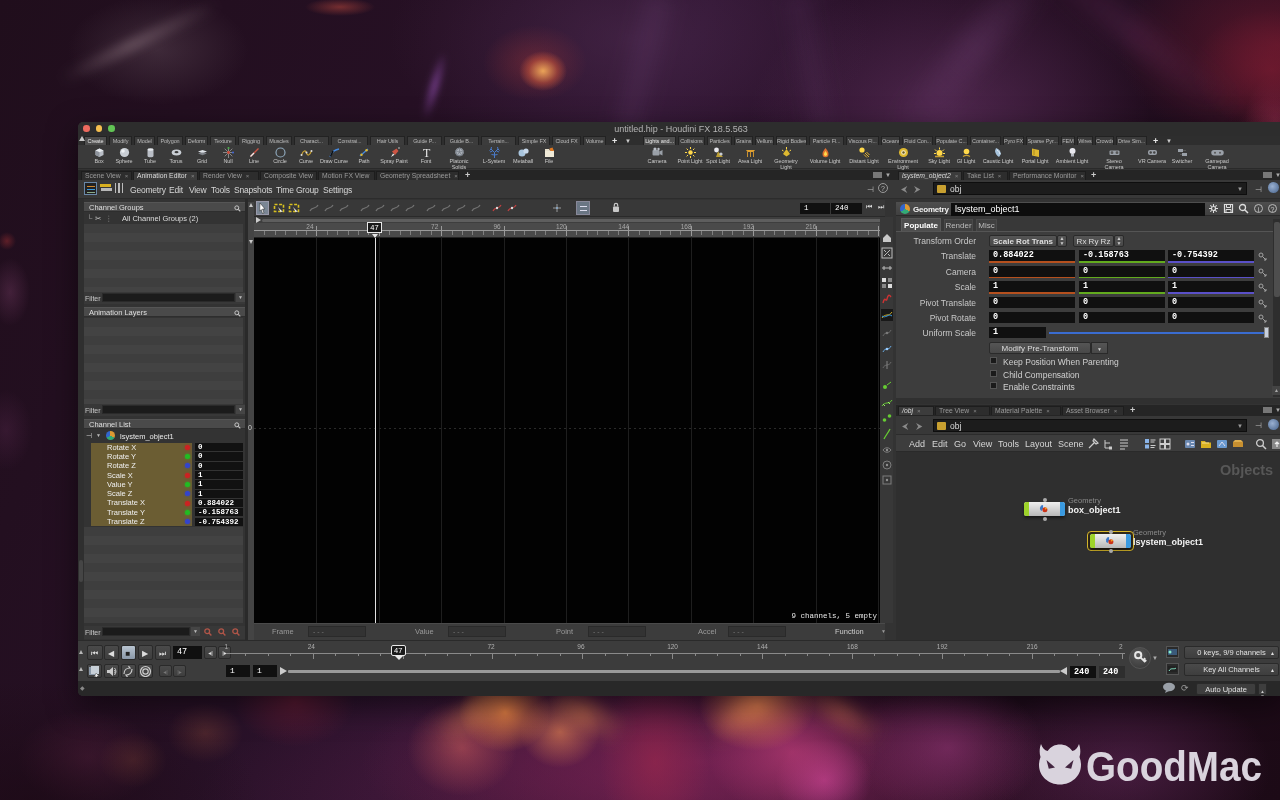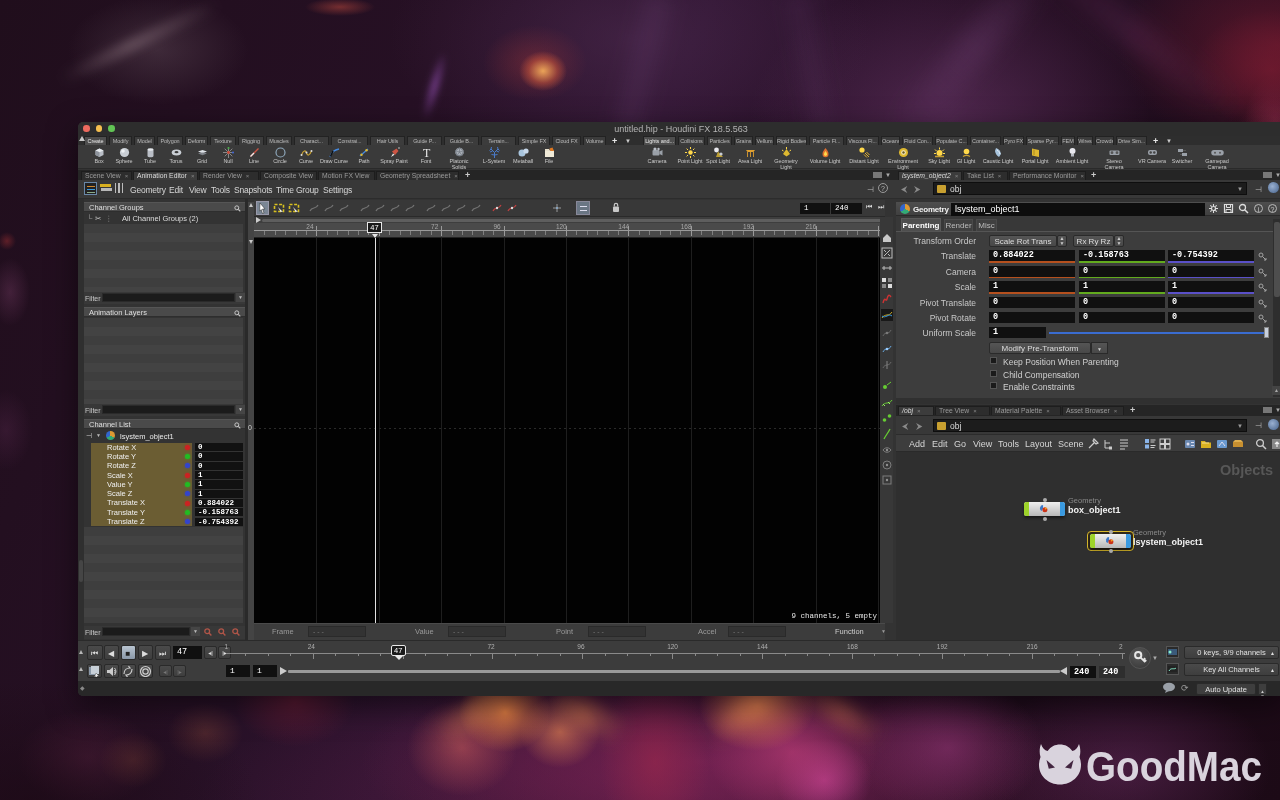--- a/index.html
+++ b/index.html
@@ -688,26 +688,26 @@
           <path d="M1.5 1.5h8v8h-8z" fill="none" stroke="#ddd" stroke-width="1.2"></path>
           <path d="M3.5 1.5v3h4v-3M3 9.5v-3h5v3" stroke="#ddd" fill="none"></path>
         </svg></div>
       <div class="abs" style="left:1160px; top:81px; width:11px; height:11px;"><svg width="11" height="11" viewBox="0 0 11 11">
           <circle cx="4.5" cy="4.5" r="3" fill="none" stroke="#ddd" stroke-width="1.3"></circle>
           <path d="M7 7l3 3" stroke="#ddd" stroke-width="1.5"></path>
         </svg></div>
       <div class="abs" style="left:1176px; top:82px; width:9px; height:9px; border:1px solid #bbb; border-radius:50%; color:#ccc; font-size:7px; text-align:center; line-height:9px;">i</div>
       <div class="abs" style="left:1190px; top:82px; width:9px; height:9px; border:1px solid #bbb; border-radius:50%; color:#ccc; font-size:7px; text-align:center; line-height:9px;">?</div>
       <div class="abs" style="left:818px; top:94px; width:388px; height:15px; background:#383838;"></div>
-      <div class="abs" style="left:823px; top:96px; width:40px; height:13px; background:#4e4e4e; border:1px solid #5a5a5a; border-bottom:none; color:#fff; font-size:8px; font-weight:bold; text-align:center; line-height:13px;">Parenting</div>
+      <div class="abs" style="left:823px; top:96px; width:40px; height:13px; background:#4e4e4e; border:1px solid #5a5a5a; border-bottom:none; color:#fff; font-size:8px; font-weight:bold; text-align:center; line-height:13px;">Populate</div>
       <div class="abs" style="left:866px; top:97px; width:29px; height:12px; background:#404040; border:1px solid #4a4a4a; border-bottom:none; color:#bbb; font-size:8px; text-align:center; line-height:12px;">Render</div>
       <div class="abs" style="left:898px; top:97px; width:21px; height:12px; background:#404040; border:1px solid #4a4a4a; border-bottom:none; color:#bbb; font-size:8px; text-align:center; line-height:12px;">Misc</div>
       <div class="abs" style="left:818px; top:109px; width:388px; height:167px; background:#3d3d3d; border-top:1px solid #555;"></div>
       <div class="plabel" style="left:768px; top:114px;">Transform Order</div>
-      <div class="pdrop" style="left:911px; top:113px; width:68px; line-height:11px;">Scale Rot Trans</div>
+      <div class="pdrop" style="left:911px; top:113px; width:68px; line-height:11px;font-weight:bold;">Scale Rot Trans</div>
       <div class="spin" style="left:979px; top:113px;">▲<br>▼</div>
       <div class="pdrop" style="left:995px; top:113px; width:41px; line-height:11px;">Rx Ry Rz</div>
       <div class="spin" style="left:1036px; top:113px;">▲<br>▼</div>
       <div class="plabel" style="left:768px; top:129px;">Translate</div>
       <div class="pfield" style="left:911px; top:128px; width:86px;">0.884022</div>
       <div class="abs" style="left:911px; top:139px; width:86px; height:1.5px; background:#b5501e;"></div>
       <div class="pfield" style="left:1001px; top:128px; width:86px;">-0.158763</div>
       <div class="abs" style="left:1001px; top:139px; width:86px; height:1.5px; background:#62aa1e;"></div>
       <div class="pfield" style="left:1090px; top:128px; width:86px;">-0.754392</div>
       <div class="abs" style="left:1090px; top:139px; width:86px; height:1.5px; background:#5a50c8;"></div>

